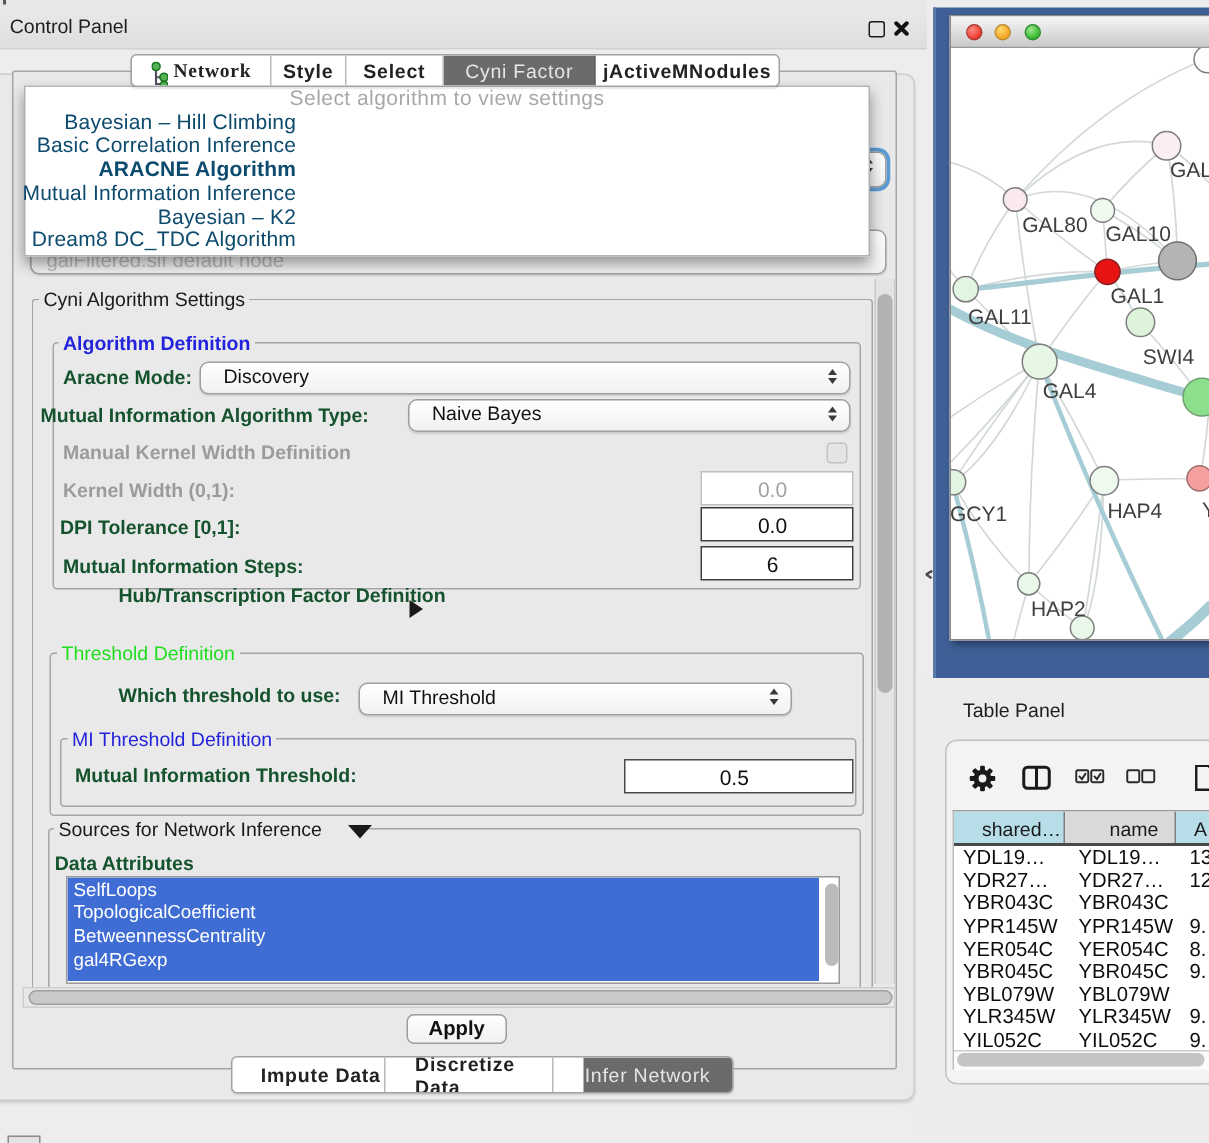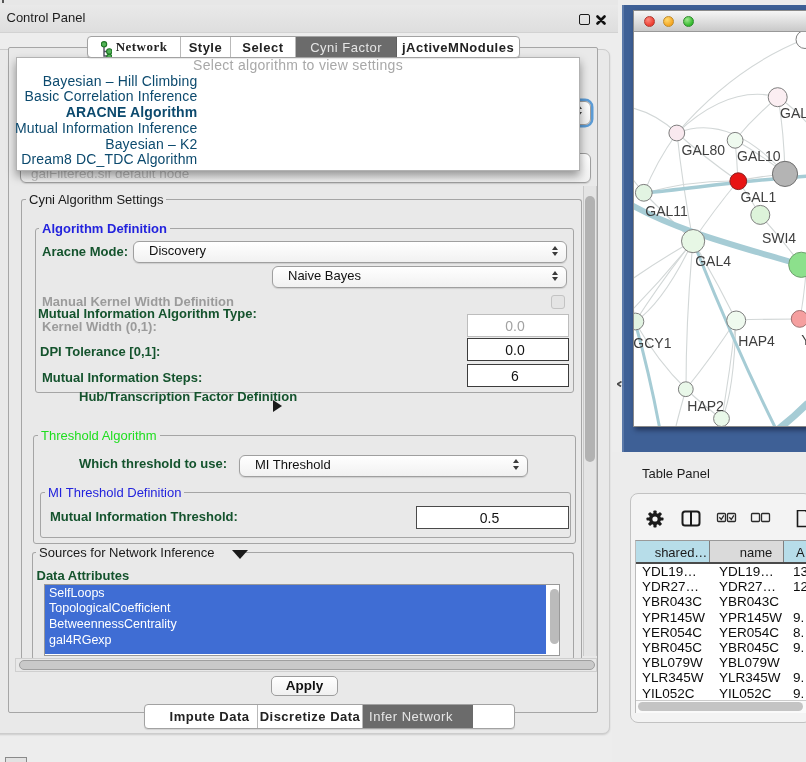--- a/index.html
+++ b/index.html
@@ -86,21 +86,21 @@
 
   <div class="lbl" style="left:42px;top:244px;">Aracne Mode:</div>
   <div class="combo" style="left:133px;top:241px;width:432px;height:20px;">
     <div class="ct">Discovery</div>
     <div class="steppers">
         <div class="stup"></div>
         <div class="stdn"></div>
       </div>
   </div>
 
-  <div class="lbl" style="left:38px;top:269px;margin-top:37px;">Mutual Information Algorithm Type:</div>
+  <div class="lbl" style="left:27px;top:269px;">Mutual Information Algorithm Type:</div>
   <div class="combo" style="left:272px;top:266px;width:293px;height:20px;">
     <div class="ct">Naive Bayes</div>
     <div class="steppers">
         <div class="stup"></div>
         <div class="stdn"></div>
       </div>
   </div>
 
   <div class="lbl" style="left:42px;top:294px;color:#9b9b9b;">Manual Kernel Width Definition</div>
   <div class="abs" style="left:551px;top:295px;width:12px;height:12px;border:1px solid #c3c3c3;
@@ -116,21 +116,21 @@
 
   <div class="lbl" style="left:42px;top:370px;">Mutual Information Steps:</div>
   <div class="inp" style="left:467px;top:364px;width:102px;height:23px;border:1.5px solid #3c3c3c;
        color:#111;padding-top:3px;">6</div>
 
   <div class="lbl" style="left:42px;top:389px;padding-left:37px;">Hub/Transcription Factor Definition</div>
   <div class="abs" style="left:273px;top:400px;width:0;height:0;border-top:6.5px solid transparent;
        border-bottom:6.5px solid transparent;border-left:9px solid #1a1a1a;"></div>
 
   <div class="grp" style="left:33px;top:435px;width:541px;height:107px;"></div>
-  <div class="grptitle" style="left:38px;top:429px;color:#1ede1e;">Threshold Algorithm</div>
+  <div class="grptitle" style="left:38px;top:429px;color:#1ede1e;">Threshold Definition</div>
 
   <div class="lbl" style="left:79px;top:456px;">Which threshold to use:</div>
   <div class="combo" style="left:239px;top:454.5px;width:287px;height:20px;">
     <div class="ct">MI Threshold</div>
     <div class="steppers">
         <div class="stup"></div>
         <div class="stdn"></div>
       </div>
   </div>
 
@@ -161,21 +161,21 @@
   <div class="abs" style="left:585px;top:196px;width:10px;height:266px;background:#b2b2b2;border-radius:5px;"></div>
 
   <div class="abs" style="left:15px;top:657.5px;width:582px;height:14px;background:#e8e8e8;border:1px solid #cfcfcf;box-sizing:border-box;"></div>
   <div class="abs" style="left:19px;top:660px;width:576px;height:10px;background:#c9c9c9;
        border:1px solid #9f9f9f;border-radius:5px;box-sizing:border-box;"></div>
 
   <div class="abs" style="left:271px;top:676px;width:67px;height:20px;border:1px solid #9d9d9d;
        border-radius:5px;background:linear-gradient(#ffffff,#f0f0f0);box-sizing:border-box;
        text-align:center;font-size:13.5px;font-weight:bold;color:#111;line-height:18px;">Apply</div>
 
-  <div class="seg" style="left:144px;top:704px;width:371px;height:25px;box-sizing:border-box;">
+  <div class="seg" style="left:154px;top:704px;width:335px;height:25px;box-sizing:border-box;gap:20px;">
     <div class="s" style="width:113px;padding-left:17px;box-sizing:border-box;">Impute Data</div>
     <div class="s" style="width:104px;">Discretize Data</div>
     <div class="s dark" style="width:110px;font-weight:normal;padding-right:14px;box-sizing:border-box;">Infer Network</div>
   </div>
 
   <div class="abs" style="left:16px;top:57px;width:564px;height:114px;background:#fff;
        border:1px solid #b2b2b2;box-shadow:0 5px 9px rgba(0,0,0,0.4);box-sizing:border-box;"></div>
   <div class="abs" style="left:16px;top:56.5px;width:564px;text-align:center;font-size:14px;letter-spacing:0.3px;color:#a8a8a8;">Select algorithm to view settings</div>
   <div class="abs" style="left:15px;top:73.5px;font-size:14px;letter-spacing:0.15px;color:#0c4a6e;line-height:15.75px;white-space:nowrap;text-align:right;">
     Bayesian – Hill Climbing<br>

